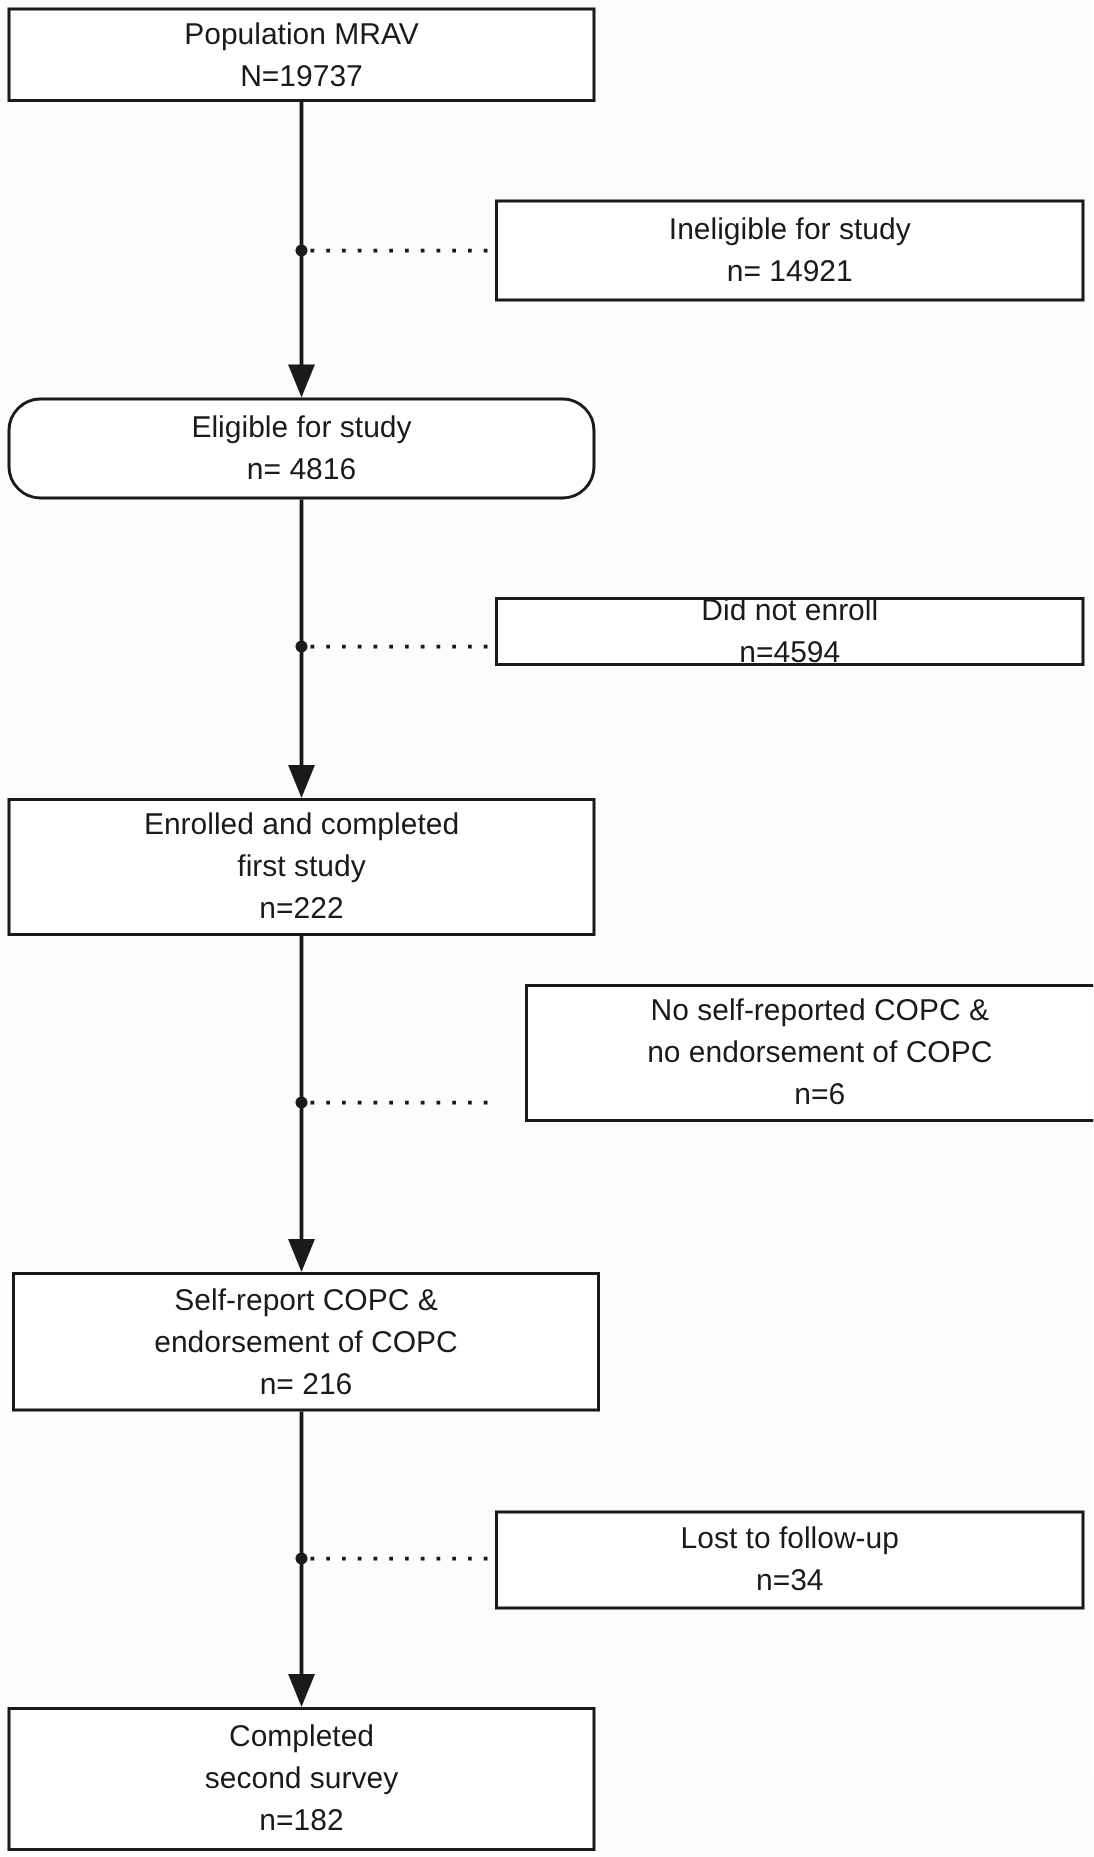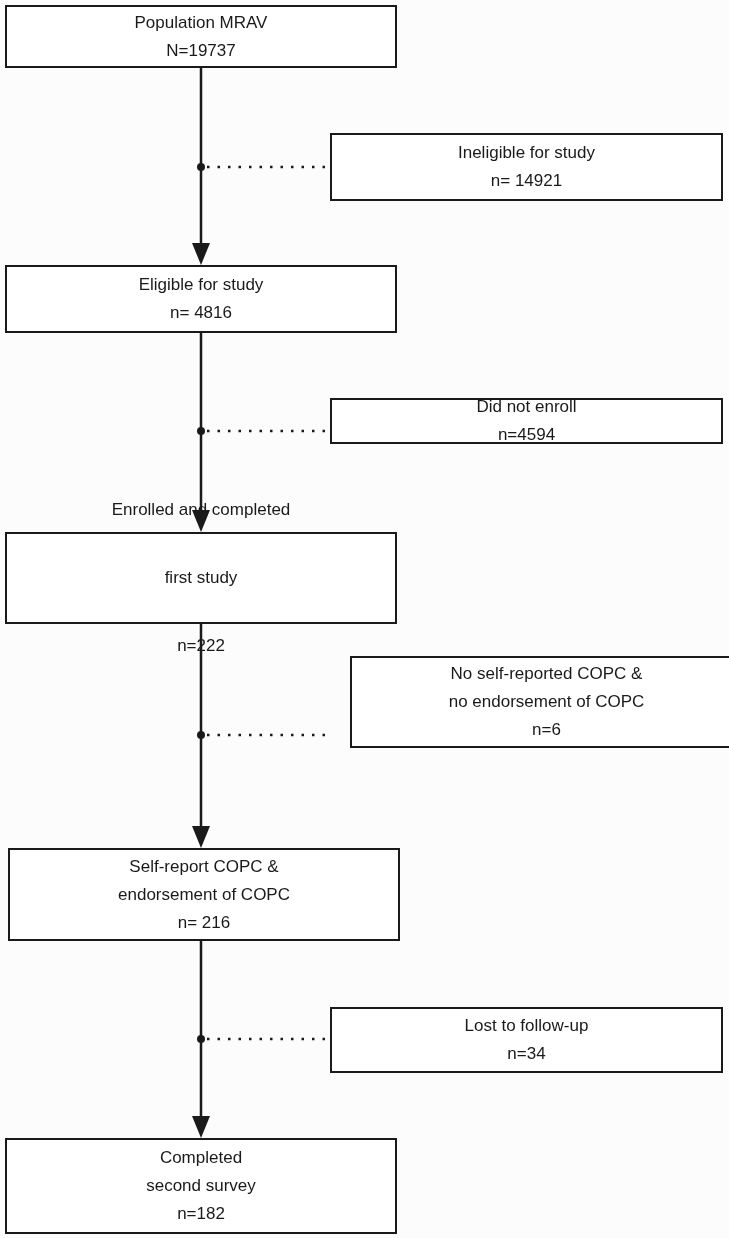--- a/index.html
+++ b/index.html
@@ -23,30 +23,30 @@
   }
   .box {
     position: absolute;
     background: #ffffff;
     border: 2px solid var(--border-color, #1a1a1a);
     display: flex;
     flex-direction: column;
     justify-content: center;
     align-items: center;
     text-align: center;
-    font-size: 17px;
+    font-size: 20px;
     line-height: 28px;
     color: var(--text-color, #1a1a1a);
   }
   .box .line { display: block; white-space: pre; }
 
   
   .b-population  { left: 5px;   top: 5px;    width: 392px; height: 63px; }
-  .b-eligible    { left: 5px;   top: 265px;  width: 392px; height: 68px; }
-  .b-enrolled    { left: 5px;   top: 532px;  width: 392px; height: 92px; gap: 40px; }
+  .b-eligible    { left: 5px;   top: 265px;  width: 392px; height: 68px; border-radius: 22px; }
+  .b-enrolled    { left: 5px;   top: 532px;  width: 392px; height: 92px; }
   .b-selfreport  { left: 8px;   top: 848px;  width: 392px; height: 93px; }
   .b-completed   { left: 5px;   top: 1138px; width: 392px; height: 96px; }
 
   
   .b-ineligible  { left: 330px; top: 133px;  width: 393px; height: 68px; }
   .b-didnotenroll{ left: 330px; top: 398px;  width: 393px; height: 46px; }
   .b-nocopc      { left: 330px; top: 656px;  width: 393px; height: 92px; margin-left: 20px; }
   .b-lost        { left: 330px; top: 1007px; width: 393px; height: 66px; }
 
   .solid-line  { stroke: var(--border-color, #1a1a1a); stroke-width: 2.5; }

